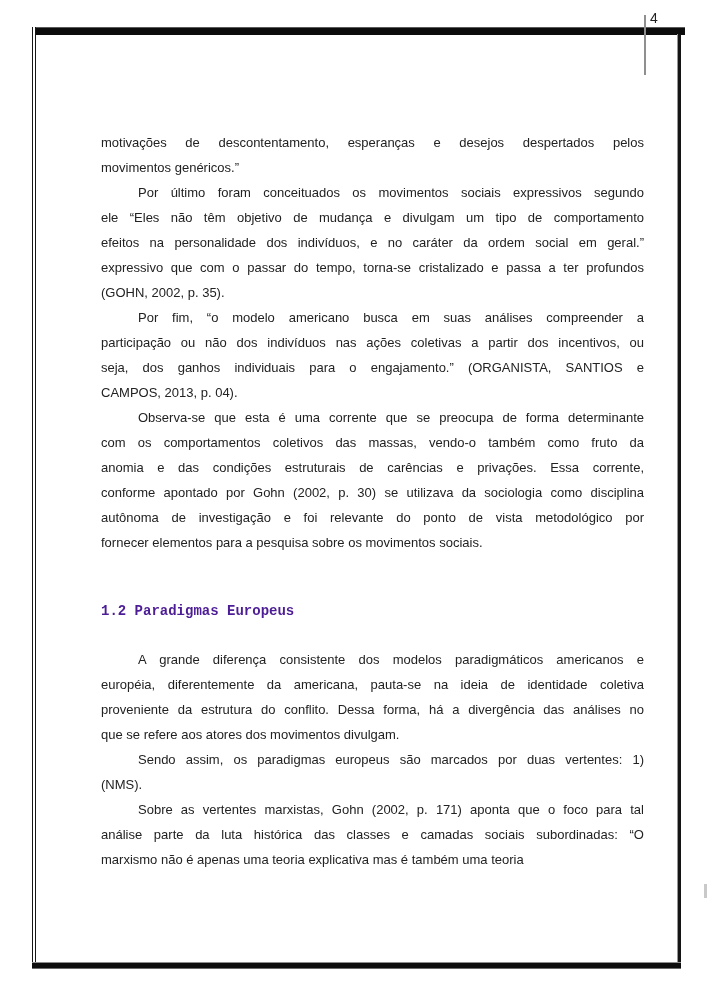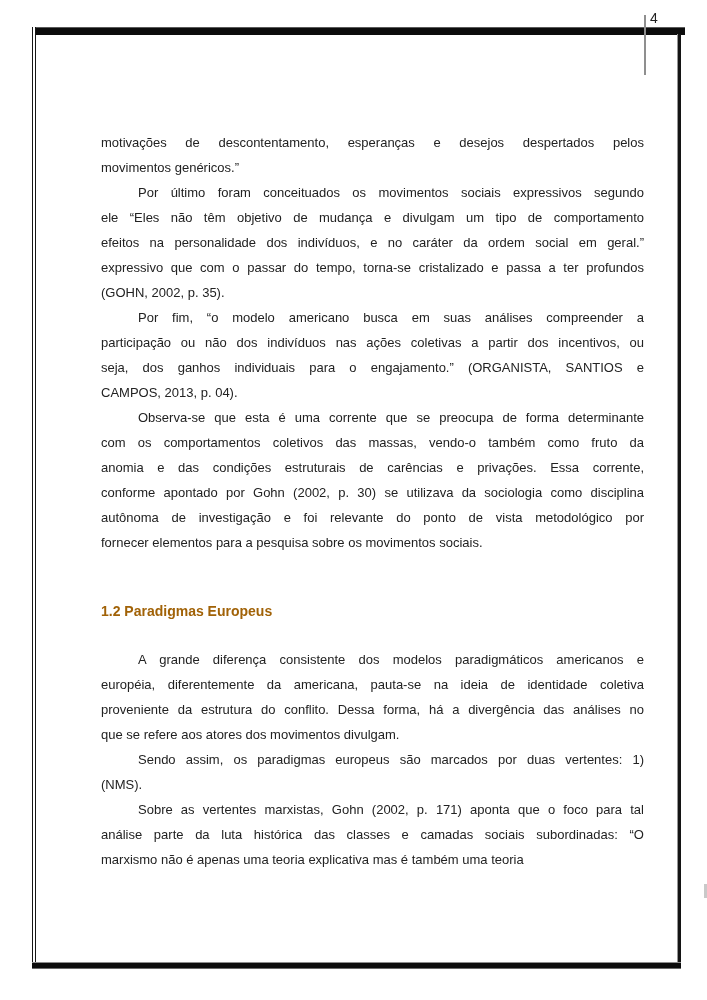--- a/index.html
+++ b/index.html
@@ -54,21 +54,21 @@
   .line {
     height: 25px; line-height: 25px;
     text-align: justify; text-align-last: justify;
     overflow: hidden; white-space: normal;
   }
   .line.last { text-align: left; text-align-last: left; }
   .line.indent { padding-left: 37px; }
   .heading {
     height: 25px; line-height: 25px;
     margin: 44px 0 23px 0;
-    font-weight: bold; font-size: 14px; color: #a16207;
+    font-weight: bold; font-size: 14px; color: #4c1d95; font-family: Liberation Mono, monospace;
   }
   .scan-artifact {
     position: absolute; right: 0; top: 884px;
     width: 3px; height: 14px; background: #c9c9c9;
   }
 </style>
 </head>
 <body>
 
 <div class="page">

